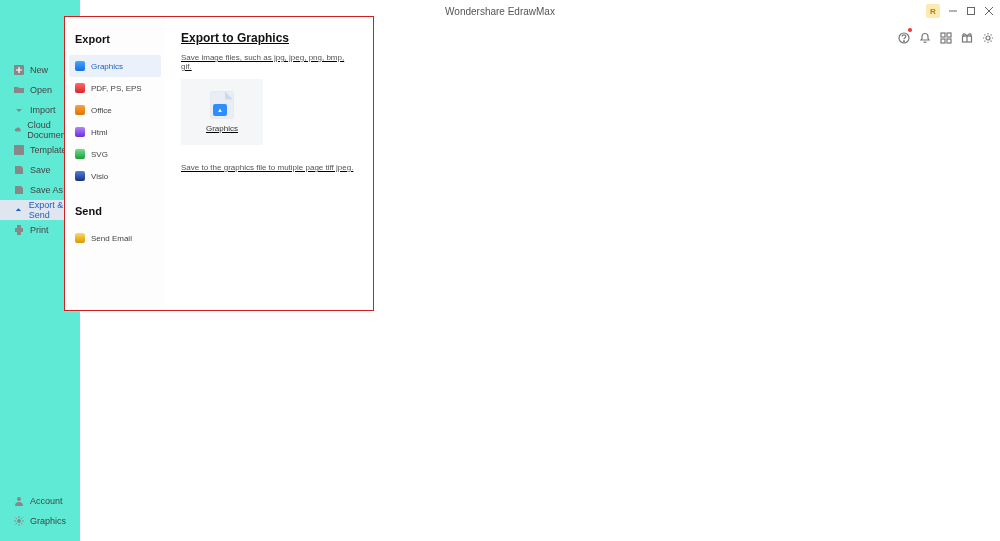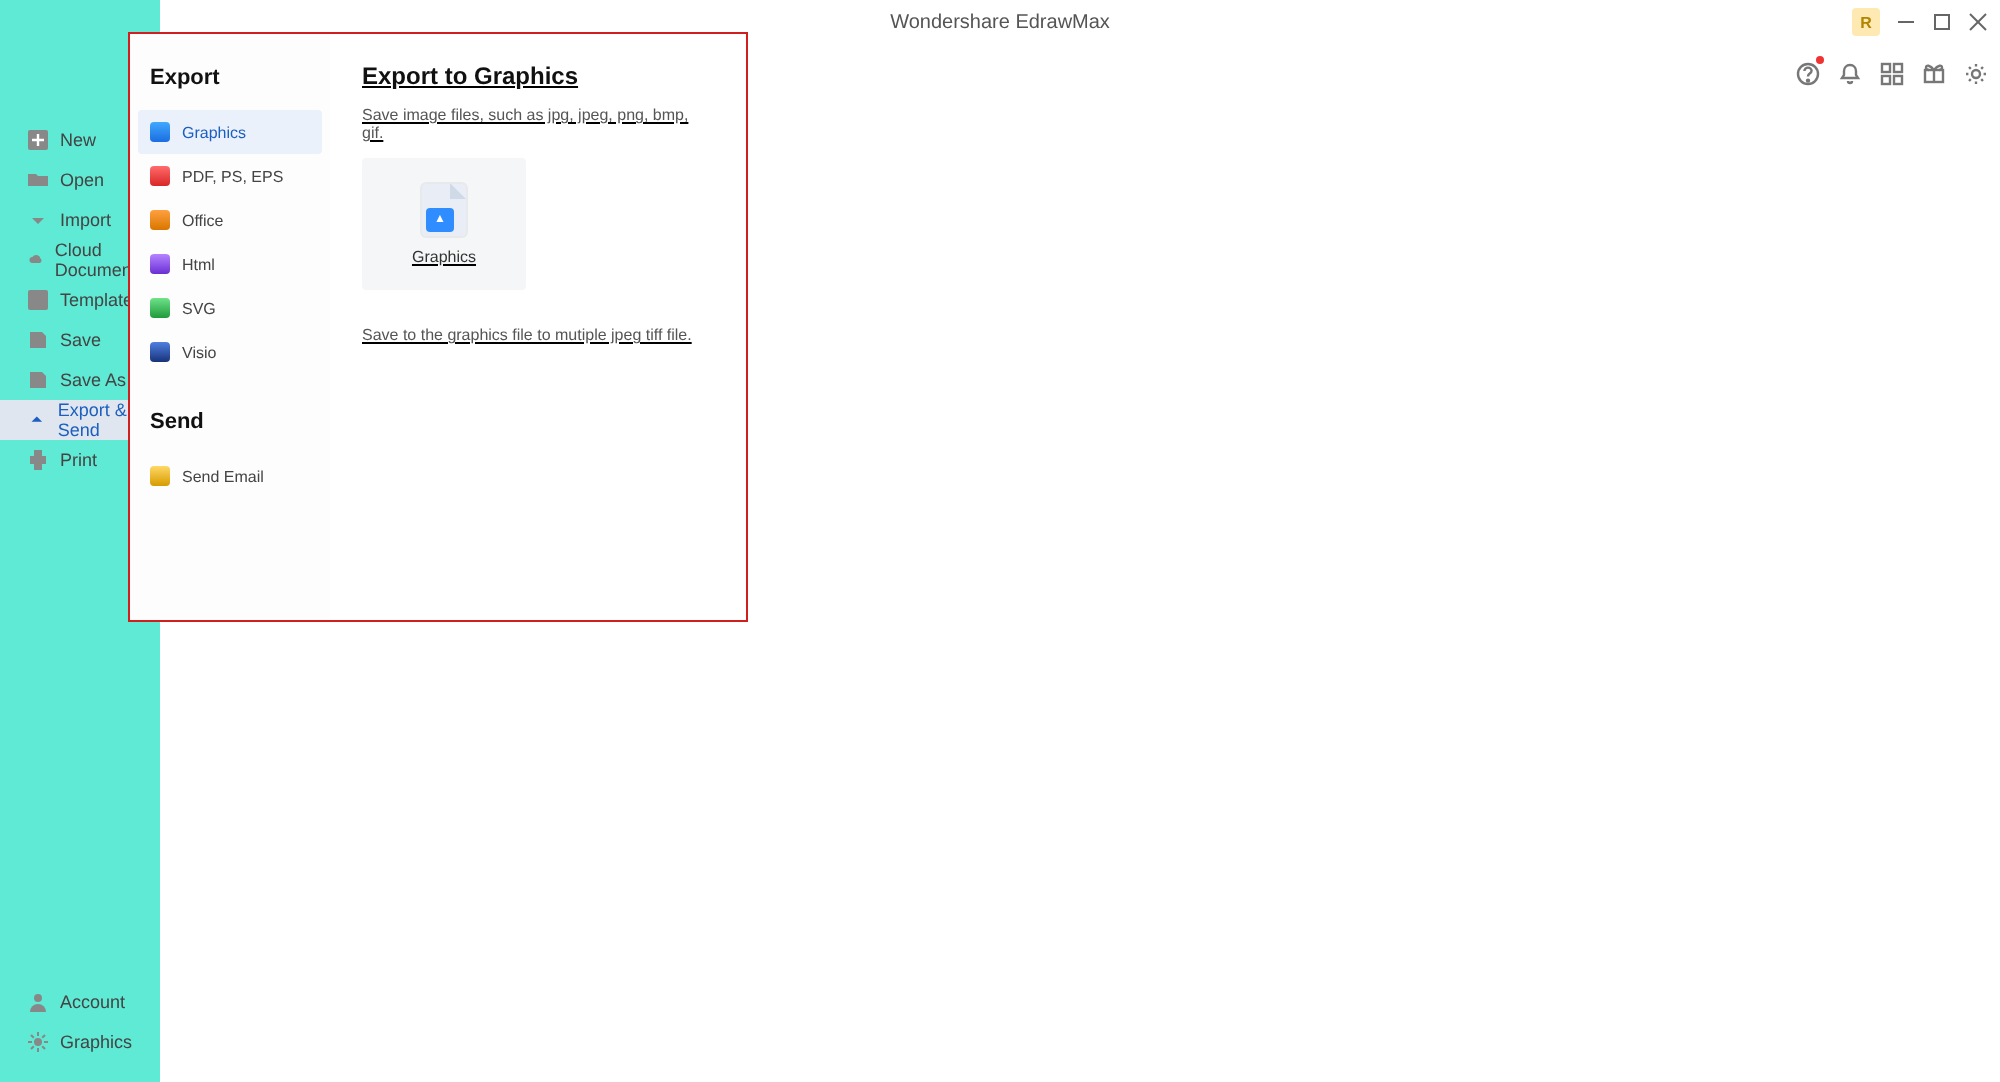--- a/index.html
+++ b/index.html
@@ -319,18 +319,18 @@
         <div class="file-icon">
           <div class="sheet"></div>
             <div class="corner"></div>
           <div class="badge badge-img">
               <span>▲</span>
             </div>
         </div>
         <div class="card-label">Graphics</div>
       </div>
 
-      <div class="desc">Save to the graphics file to mutiple jpeg tiff file.</div>
+      <div class="desc">Save to the graphics file to mutiple page tiff jpeg.</div>
 
     </div>
   </div>
 
 </div>
 
 </body></html>

